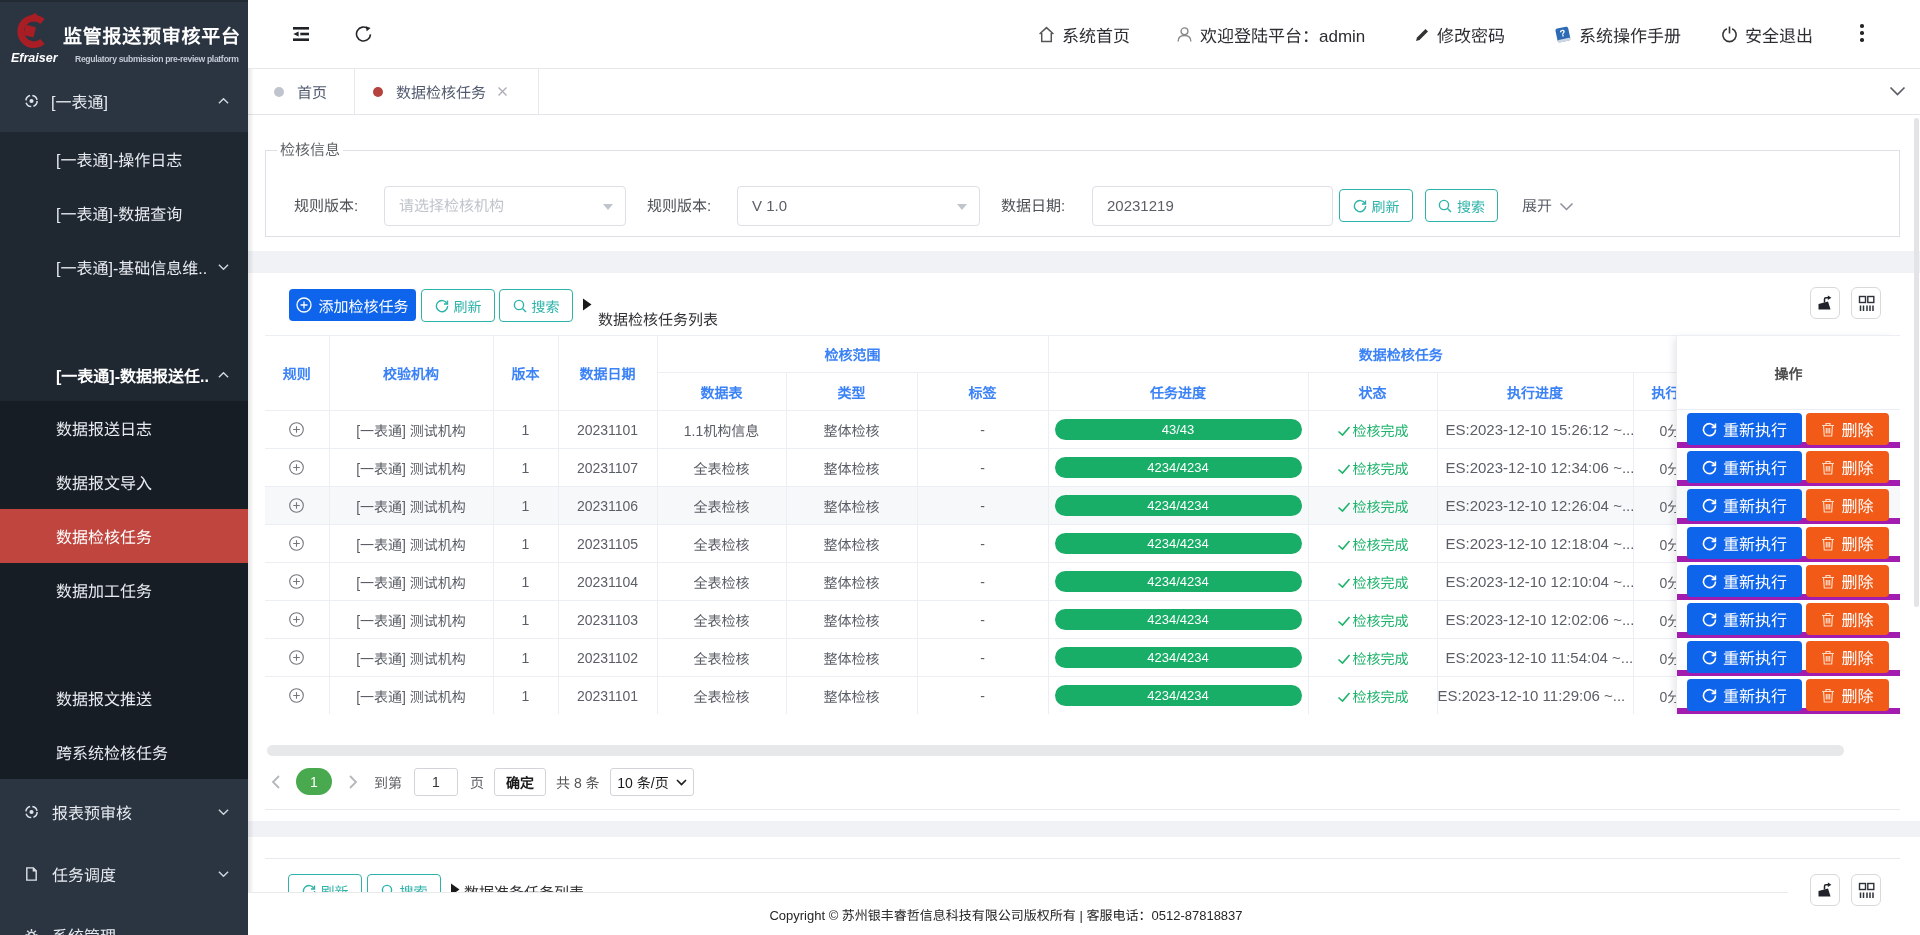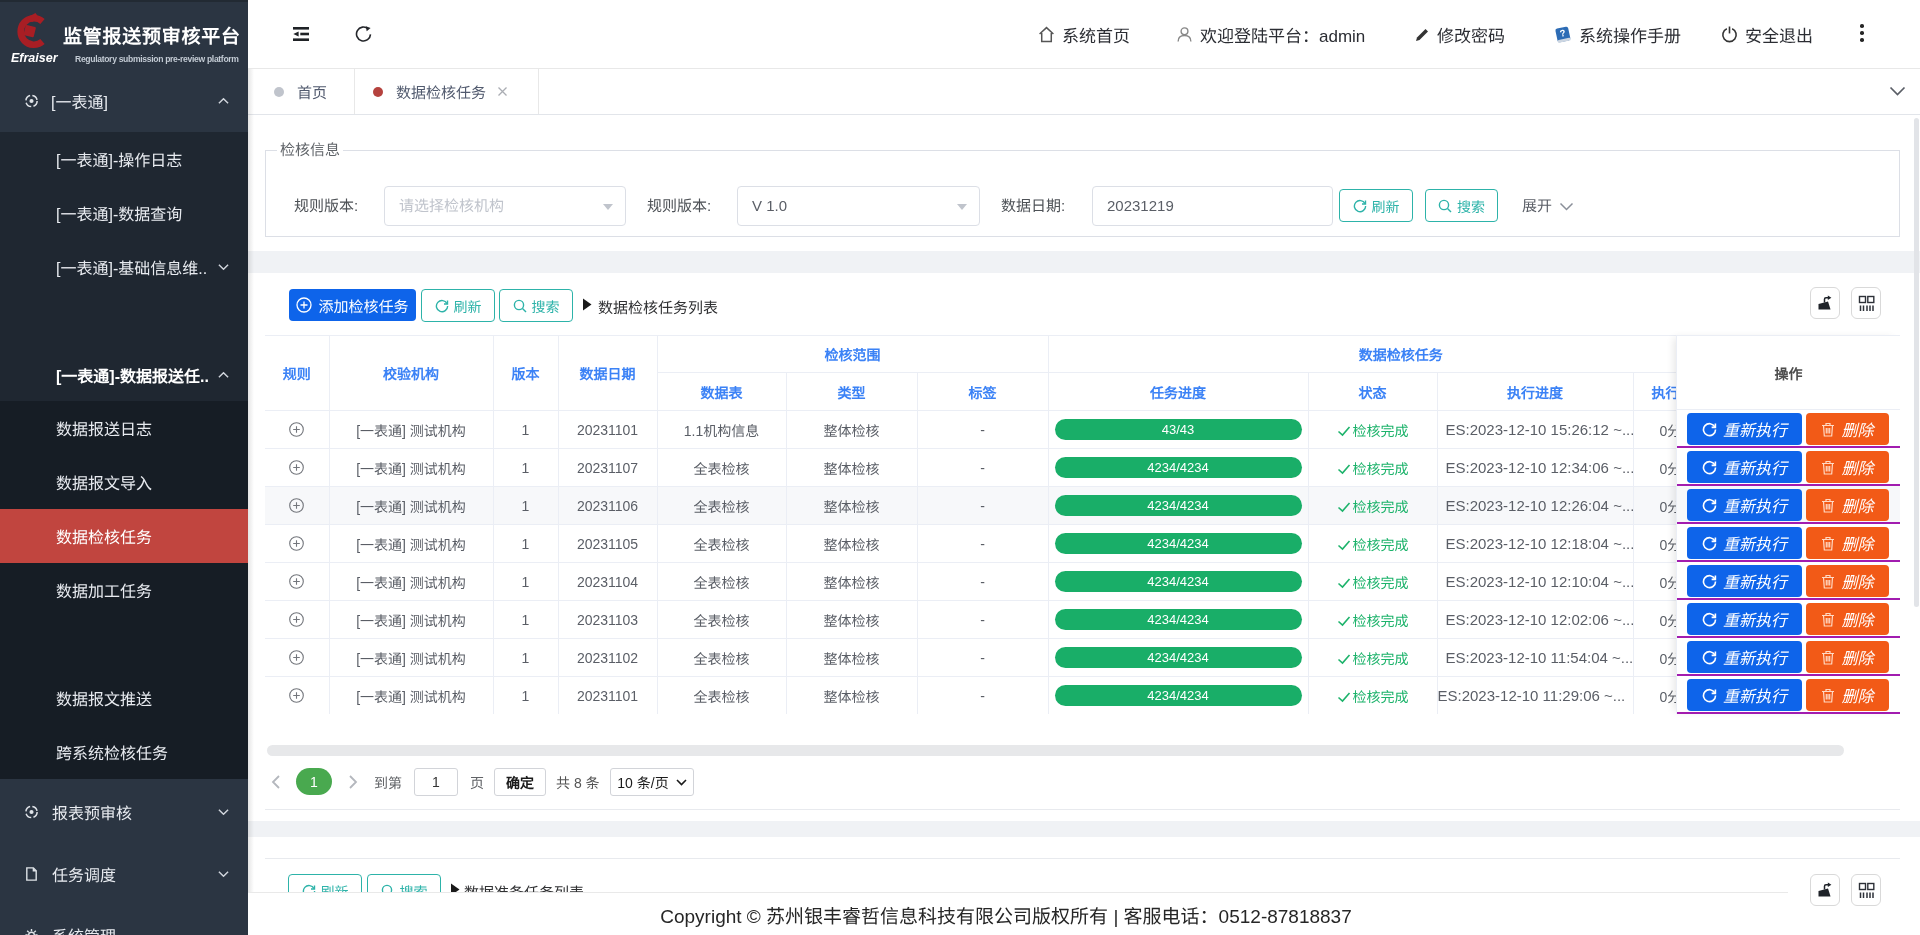--- a/index.html
+++ b/index.html
@@ -44,26 +44,26 @@
 th{font-weight:bold;color:#3b82f6;font-size:14px;text-align:center;}
 td{color:#5a5e66;font-size:14px;text-align:center;height:38px;}
 tr.hd1 th{height:37px;}
 tr.hd2 th{height:38px;}
 table .noL{border-left:none;}
 table .noR{border-right:none;}
 .pill{margin:0 6px;height:21px;border-radius:10.5px;background:#19ae68;color:#fff;font-size:13px;line-height:21px;text-align:center;}
 .okst{color:#1db36b;}
 #fixedcol{position:absolute;left:1411px;top:62px;width:224px;height:379px;background:#fff;border-left:1px solid #ebeef5;box-shadow:-5px 0 8px -3px rgba(0,0,0,0.10);}
 #fixedcol .fhd{height:75px;border-bottom:1px solid #ebeef5;display:flex;align-items:center;justify-content:center;font-weight:bold;color:#4d4d4d;font-size:14px;border-top:1px solid #ebeef5;box-sizing:border-box;}
-#fixedcol .frow{height:38px;border-bottom:2px solid #a21caf;position:relative;box-sizing:border-box;font-style:italic;}
+#fixedcol .frow{height:38px;border-bottom:6px solid #a21caf;position:relative;box-sizing:border-box;}
 
 #pager{position:absolute;left:0;top:495px;width:1635px;height:28px;font-size:14px;color:#606266;}
 .pg{position:absolute;top:0;height:28px;display:flex;align-items:center;justify-content:center;}
 
-#footer{position:absolute;left:248px;top:892px;width:1540px;height:43px;background:#fff;border-top:1px solid #e9e9e9;z-index:40;display:flex;align-items:center;justify-content:center;font-size:19px;color:#262626;padding-right:24px;}
+#footer{position:absolute;left:248px;top:892px;width:1540px;height:43px;background:#fff;border-top:1px solid #e9e9e9;z-index:40;display:flex;align-items:center;justify-content:center;font-size:13px;color:#262626;padding-right:24px;}
 svg{display:block;}
 </style>
 </head>
 <body>
 
 <div id="sidebar">
   <div id="logo">
     <svg width="248" height="80" viewBox="0 0 248 80">
       <g>
         <path d="M42.5 21.5 A13.2 13.2 0 1 0 42.5 41.5" fill="none" stroke="#a81e24" stroke-width="6.6"></path>
@@ -277,21 +277,21 @@
   <div class="btn-teal" style="left:234px;top:16px;width:74px;">
     <svg width="14" height="14" viewBox="0 0 14 14">
         <circle cx="6" cy="6" r="4.6" fill="none" stroke="#2db3a9" stroke-width="1.4"></circle>
         <path d="M9.5 9.5 L13 13" stroke="#2db3a9" stroke-width="1.4"></path>
       </svg>
     <span>搜索</span>
   </div>
   <svg style="position:absolute;left:317px;top:25px;" width="10" height="13" viewBox="0 0 10 13">
       <path d="M1 0.5 L9.5 6.5 L1 12.5 Z" fill="#1a1a1a"></path>
     </svg>
-  <span style="position:absolute;left:333px;top:23px;font-size:15px;color:#303133;font-weight:500;">数据检核任务列表</span>
+  <span style="position:absolute;left:333px;top:35px;font-size:15px;color:#303133;font-weight:500;">数据检核任务列表</span>
 
   <div class="icon-btn" style="left:1545px;top:14px;">
     <svg width="16" height="16" viewBox="0 0 16 16">
         <path d="M1.5 9 L11 6.5 L13.5 14.5 H1.5 Z" fill="#1f2329"></path>
         <path d="M7.5 7.5 V4.2 Q7.5 2.8 9 2.8 H11.5" fill="none" stroke="#1f2329" stroke-width="1.5"></path>
         <path d="M10.8 0.6 L14.4 2.8 L10.8 5 Z" fill="#1f2329"></path>
       </svg>
   </div>
   <div class="icon-btn" style="left:1586px;top:14px;">
     <svg width="17" height="17" viewBox="0 0 17 17">

